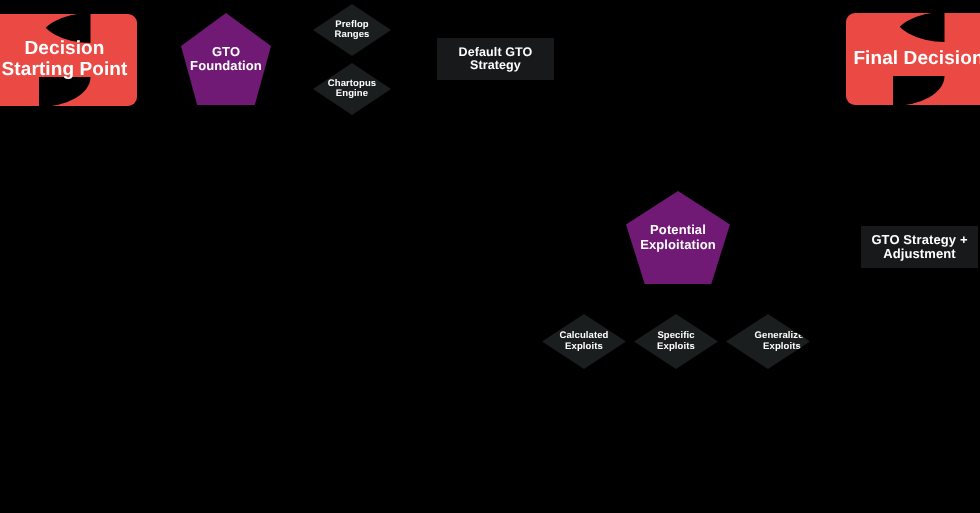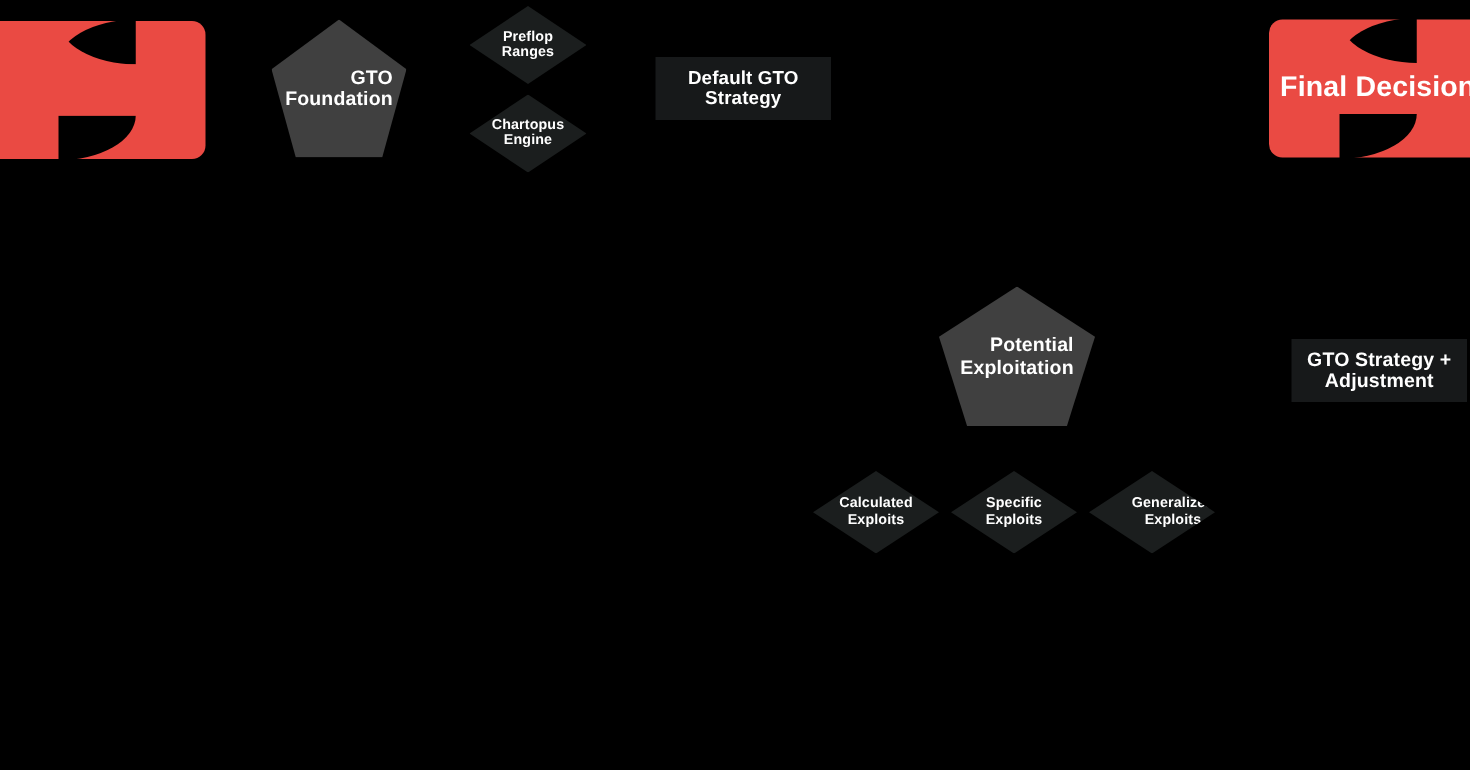--- a/index.html
+++ b/index.html
@@ -65,23 +65,22 @@
     width: 52px;
     height: 30px;
     left: 50%;
     bottom: -1px;
     transform: translateX(-50%);
     clip-path: path("M 0 30 L 0 0 L 52 0 A 52 30 0 0 1 0 30 Z");
   }
 
   
   .pentagon {
-    background: #404040;
+    background: #701a75;
     clip-path: polygon(50% 0%, 100% 36%, 82% 100%, 18% 100%, 0% 36%);
-    text-align: right;
   }
 
   
   .diamond {
     background: #1b1e1e;
     clip-path: polygon(50% 0%, 100% 50%, 50% 100%, 0% 50%);
   }
 
   
   .rect {
@@ -129,20 +128,22 @@
   #node-deviation .label { font-size: 13px; }
 </style>
 </head>
 <body>
 
 <div id="canvas">
 
   <div class="node banner" id="node-decision-start">
     <span class="notch notch-top"></span>
     <span class="notch notch-bottom"></span>
+    <span class="label">Decision
+Starting Point</span>
   </div>
 
   <div class="node pentagon" id="node-gto-foundation">
     <span class="label">GTO
 Foundation</span>
   </div>
 
   <div class="node diamond" id="node-preflop-ranges">
     <span class="label">Preflop
 Ranges</span>

